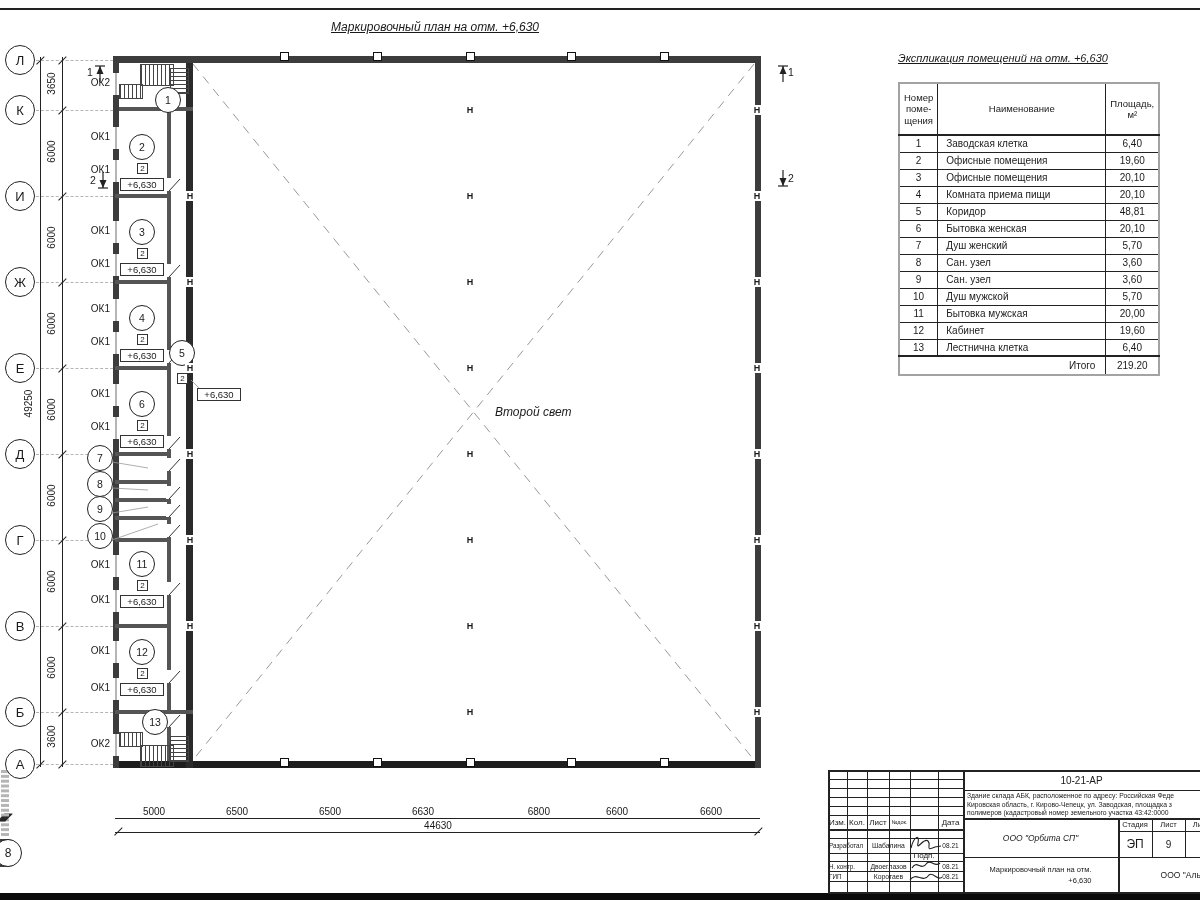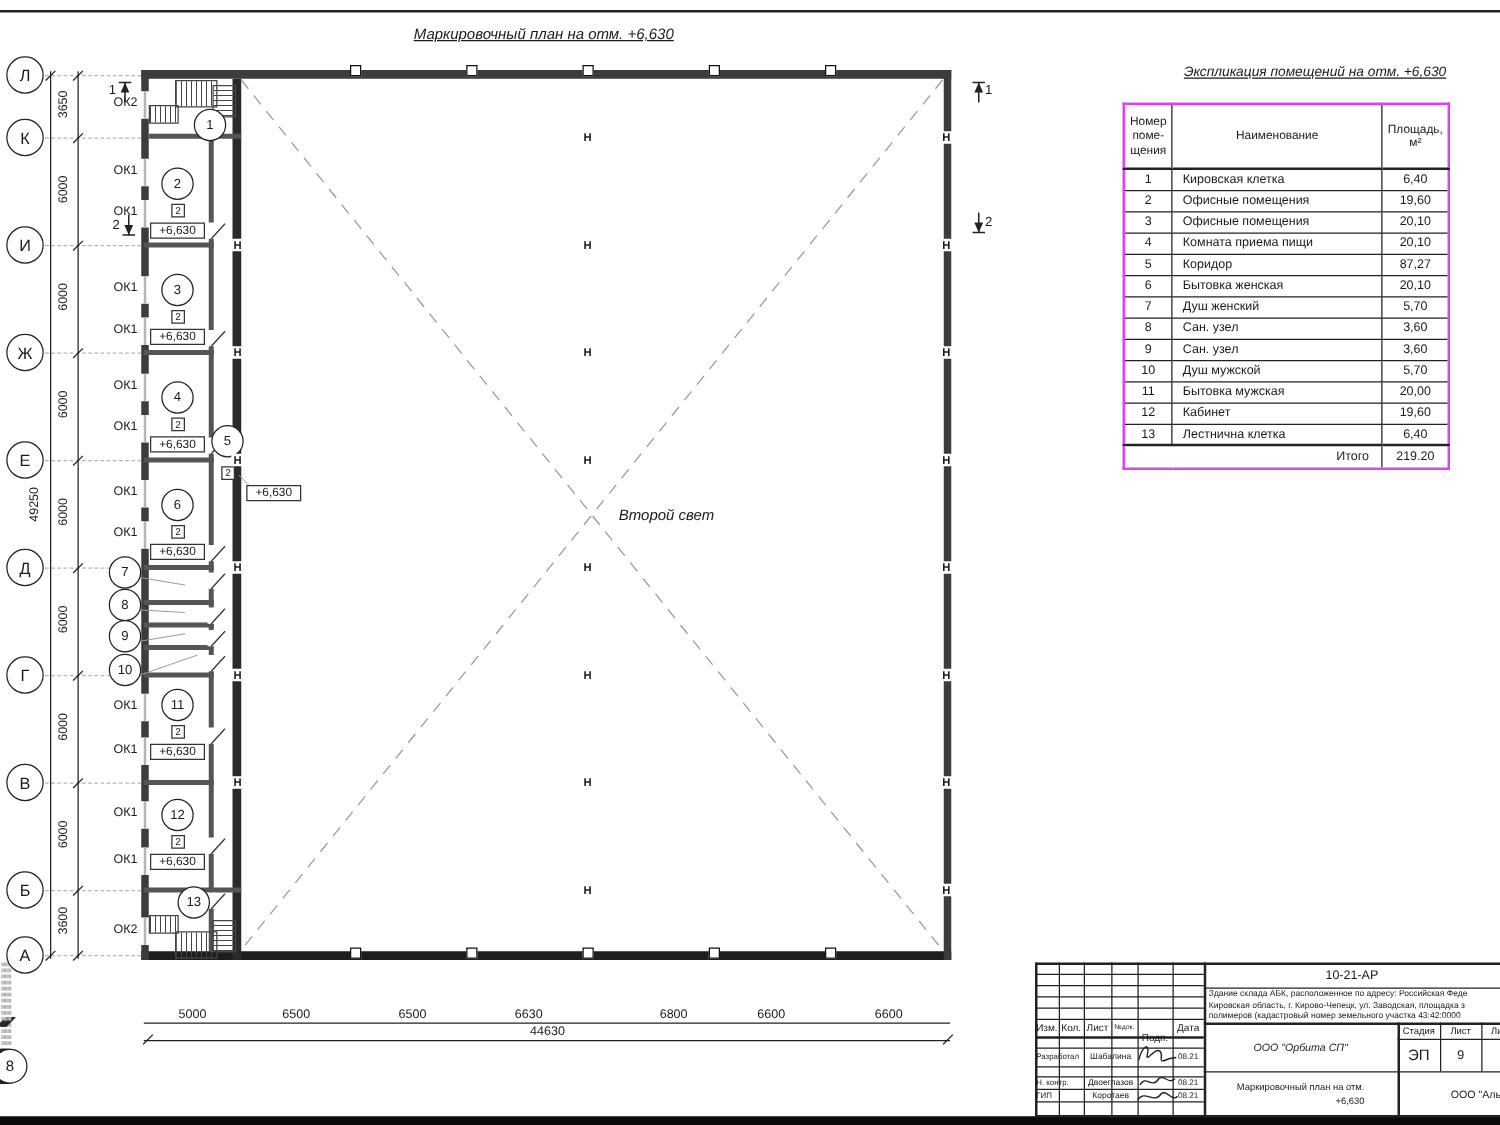--- a/index.html
+++ b/index.html
@@ -10,21 +10,21 @@
   .circ{border:1.3px solid #222;border-radius:50%;background:#fff;
         display:flex;align-items:center;justify-content:center;box-sizing:border-box}
   .box{border:1px solid #333;background:#fff;display:flex;align-items:center;
        justify-content:center;box-sizing:border-box}
   .ital{font-style:italic}
   .undl{text-decoration:underline}
   .ctr{display:flex;align-items:center;justify-content:center;text-align:right}
   
   #schedule{position:absolute;left:898px;top:82px}
   #schedule table{border-collapse:collapse;table-layout:fixed;background:#fff}
-  #schedule table{border:2px solid #d946ef}
+  #schedule table{border:2px solid #a3a3a3}
   #schedule th,#schedule td{border:1px solid #222;font-size:10px;padding:0 4px;
         height:17px;overflow:hidden;box-sizing:border-box}
   #schedule th{font-weight:normal;font-size:9.5px;line-height:1.18;height:52px;
         border-bottom:2px solid #222;white-space:pre-line;text-align:center}
   #schedule td.c{text-align:center}
   #schedule td.n{text-align:left;padding-left:8px}
   #schedule tfoot td{border-top:2px solid #222;height:19px}
   #schedule tfoot td.tl{text-align:right;padding-right:10px}
   svg{position:absolute;left:0;top:0;pointer-events:none}
 </style>
@@ -288,21 +288,21 @@
       <line x1="783" y1="66" x2="783" y2="82" stroke="#222" stroke-width="1.2"></line>
       <polygon points="779.5,74 786.5,74 783,66" fill="#222"></polygon>
       <line x1="778" y1="66" x2="788" y2="66" stroke="#222" stroke-width="1.2"></line>
       <line x1="783" y1="170" x2="783" y2="186" stroke="#222" stroke-width="1.2"></line>
       <polygon points="779.5,178 786.5,178 783,186" fill="#222"></polygon>
       <line x1="778" y1="186" x2="788" y2="186" stroke="#222" stroke-width="1.2"></line>
     </svg>
 
   <div class="abs ital" style="left:492px;top:405px;font-size:12px;background:#fff;padding:0 3px;z-index:5">Второй свет</div>
 
-  <div class="abs ital undl" style="left:898px;top:52px;width:259px;text-align:right;font-size:11px">Экспликация помещений на отм. +6,630</div>
+  <div class="abs ital undl" style="left:898px;top:52px;width:259px;text-align:left;font-size:11px">Экспликация помещений на отм. +6,630</div>
 
   <div id="schedule">
     <table>
       <colgroup>
           <col style="width:38px">
           <col style="width:168px">
           <col style="width:53px">
         </colgroup>
       <thead>
         <tr>
@@ -310,42 +310,42 @@
 поме-
 щения</th>
           <th>Наименование</th>
           <th>Площадь,
 м²</th>
         </tr>
       </thead>
       <tbody id="sched-body">
           <tr>
             <td class="c">1</td>
-            <td class="n">Кировская клетка</td>
+            <td class="n">Заводская клетка</td>
             <td class="c">6,40</td>
           </tr>
           <tr>
             <td class="c">2</td>
             <td class="n">Офисные помещения</td>
             <td class="c">19,60</td>
           </tr>
           <tr>
             <td class="c">3</td>
             <td class="n">Офисные помещения</td>
             <td class="c">20,10</td>
           </tr>
           <tr>
             <td class="c">4</td>
             <td class="n">Комната приема пищи</td>
             <td class="c">20,10</td>
           </tr>
           <tr>
             <td class="c">5</td>
             <td class="n">Коридор</td>
-            <td class="c">87,27</td>
+            <td class="c">48,81</td>
           </tr>
           <tr>
             <td class="c">6</td>
             <td class="n">Бытовка женская</td>
             <td class="c">20,10</td>
           </tr>
           <tr>
             <td class="c">7</td>
             <td class="n">Душ женский</td>
             <td class="c">5,70</td>
@@ -418,21 +418,21 @@
         <div class="abs" style="left: 963px; top: 770px; width: 2px; height: 122px; background: rgb(34, 34, 34);"></div>
         <div class="abs" style="left: 1118px; top: 818px; width: 1.5px; height: 74px; background: rgb(34, 34, 34);"></div>
         <div class="abs" style="left: 1152px; top: 818px; width: 1px; height: 39px; background: rgb(34, 34, 34);"></div>
         <div class="abs" style="left: 1185px; top: 818px; width: 1px; height: 39px; background: rgb(34, 34, 34);"></div>
       </div>
     <div id="stamp-layer" class="abs">
         <div class="abs" style="left: 828px; top: 815px; width: 19px; height: 14px; font-size: 8px; display: flex; align-items: center; justify-content: center;">Изм.</div>
         <div class="abs" style="left: 847px; top: 815px; width: 20px; height: 14px; font-size: 8px; display: flex; align-items: center; justify-content: center;">Кол.</div>
         <div class="abs" style="left: 867px; top: 815px; width: 22px; height: 14px; font-size: 8px; display: flex; align-items: center; justify-content: center;">Лист</div>
         <div class="abs" style="left: 889px; top: 815px; width: 21px; height: 14px; font-size: 5.5px; display: flex; align-items: center; justify-content: center;">№док.</div>
-        <div class="abs" style="left: 910px; top: 818px; width: 28px; height: 24px; font-size: 8px; display: flex; align-items: center; justify-content: center;">Подп.</div>
+        <div class="abs" style="left: 910px; top: 843px; width: 28px; height: 24px; font-size: 8px; display: flex; align-items: center; justify-content: center;">Подп.</div>
         <div class="abs" style="left: 938px; top: 815px; width: 25px; height: 14px; font-size: 8px; display: flex; align-items: center; justify-content: center;">Дата</div>
         <div class="abs" style="left: 829px; top: 838px; width: 37px; height: 15px; font-size: 6.3px; display: flex; align-items: center;">Разработал</div>
         <div class="abs" style="left: 868px; top: 838px; width: 41px; height: 15px; font-size: 6.8px; display: flex; align-items: center; justify-content: center;">Шабалина</div>
         <div class="abs" style="left: 938px; top: 838px; width: 25px; height: 15px; font-size: 6.5px; display: flex; align-items: center; justify-content: center;">08.21</div>
         <div class="abs" style="left: 829px; top: 861px; width: 37px; height: 10px; font-size: 6.3px; display: flex; align-items: center;">Н. контр.</div>
         <div class="abs" style="left: 868px; top: 861px; width: 41px; height: 10px; font-size: 6.8px; display: flex; align-items: center; justify-content: center;">Двоеглазов</div>
         <div class="abs" style="left: 938px; top: 861px; width: 25px; height: 10px; font-size: 6.5px; display: flex; align-items: center; justify-content: center;">08.21</div>
         <div class="abs" style="left: 829px; top: 871px; width: 37px; height: 10px; font-size: 6.3px; display: flex; align-items: center;">ГИП</div>
         <div class="abs" style="left: 868px; top: 871px; width: 41px; height: 10px; font-size: 6.8px; display: flex; align-items: center; justify-content: center;">Коротаев</div>
         <div class="abs" style="left: 938px; top: 871px; width: 25px; height: 10px; font-size: 6.5px; display: flex; align-items: center; justify-content: center;">08.21</div>

